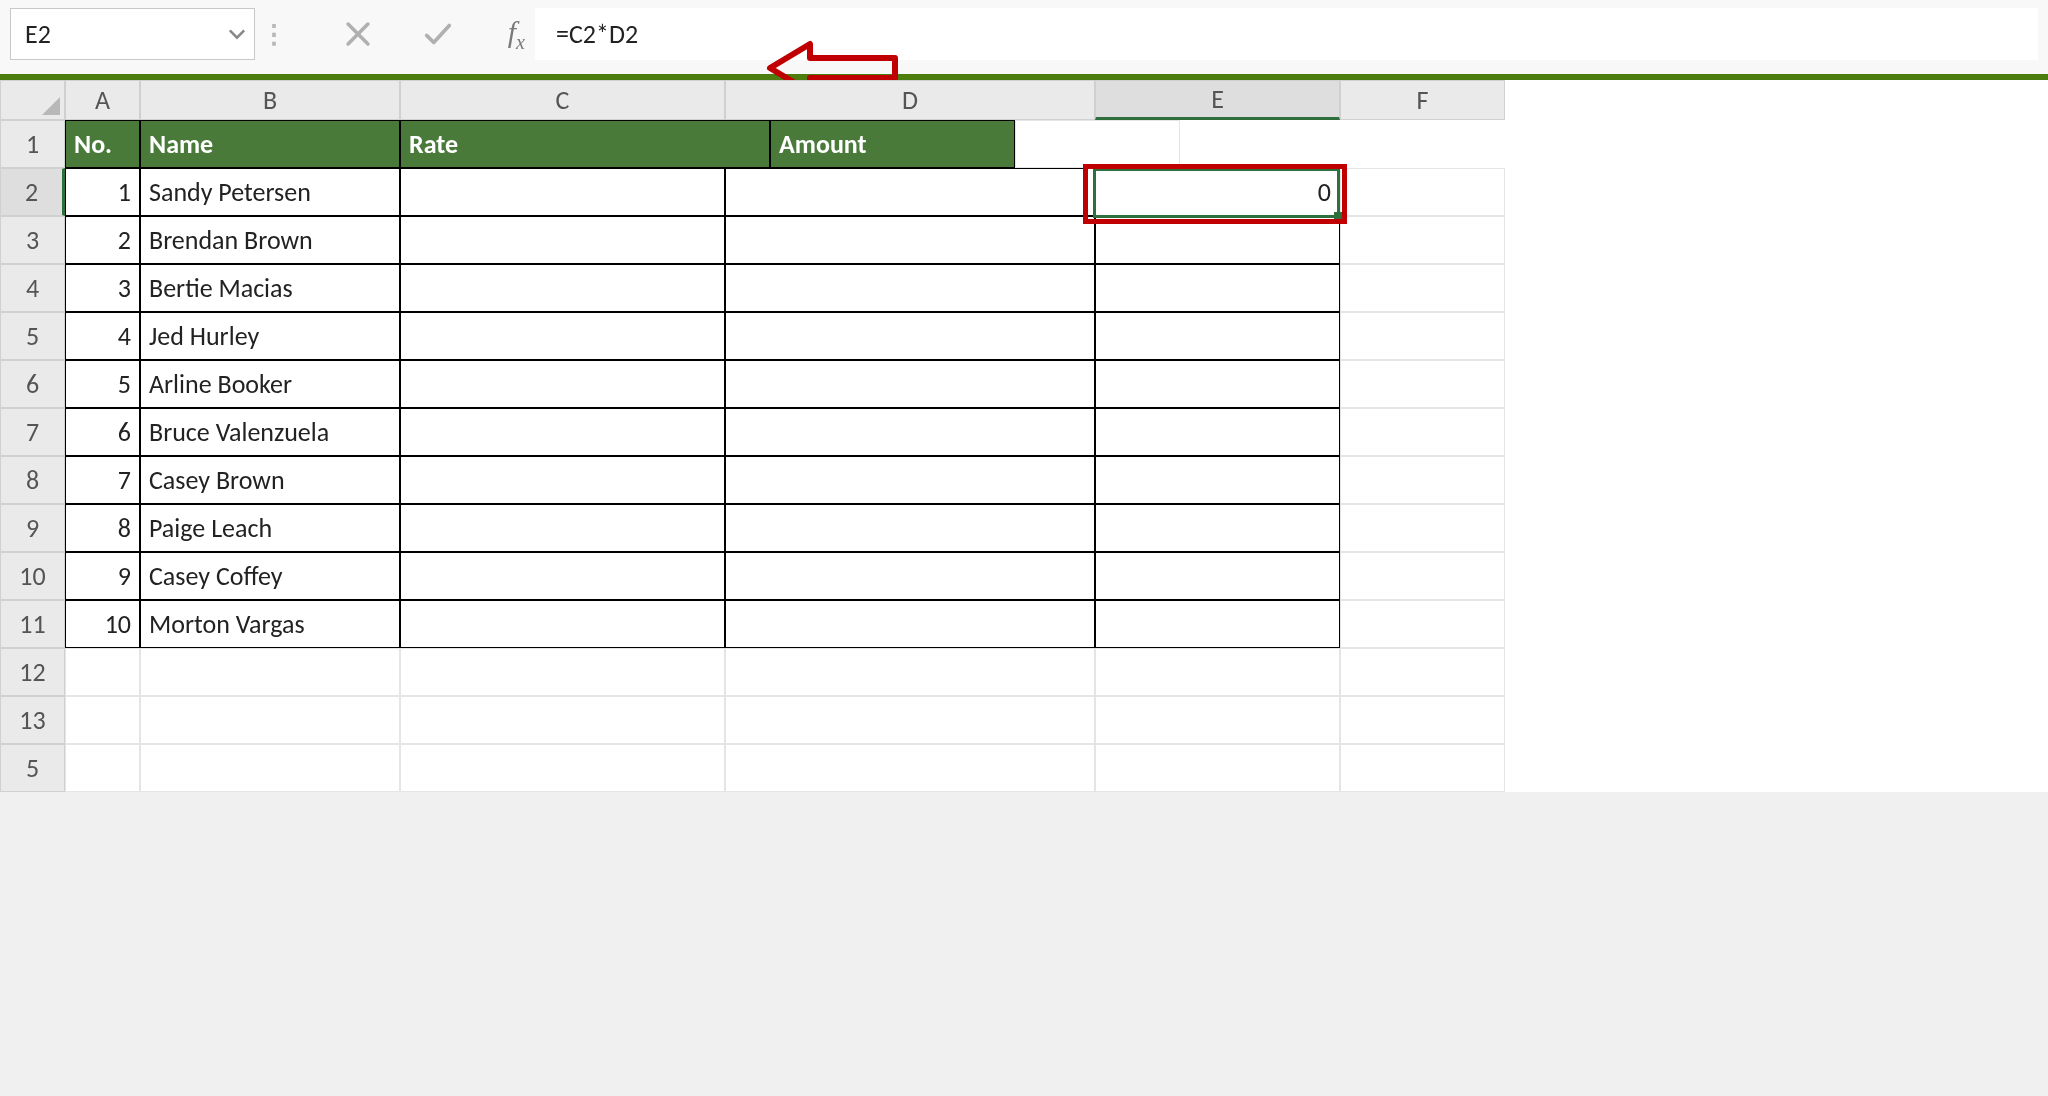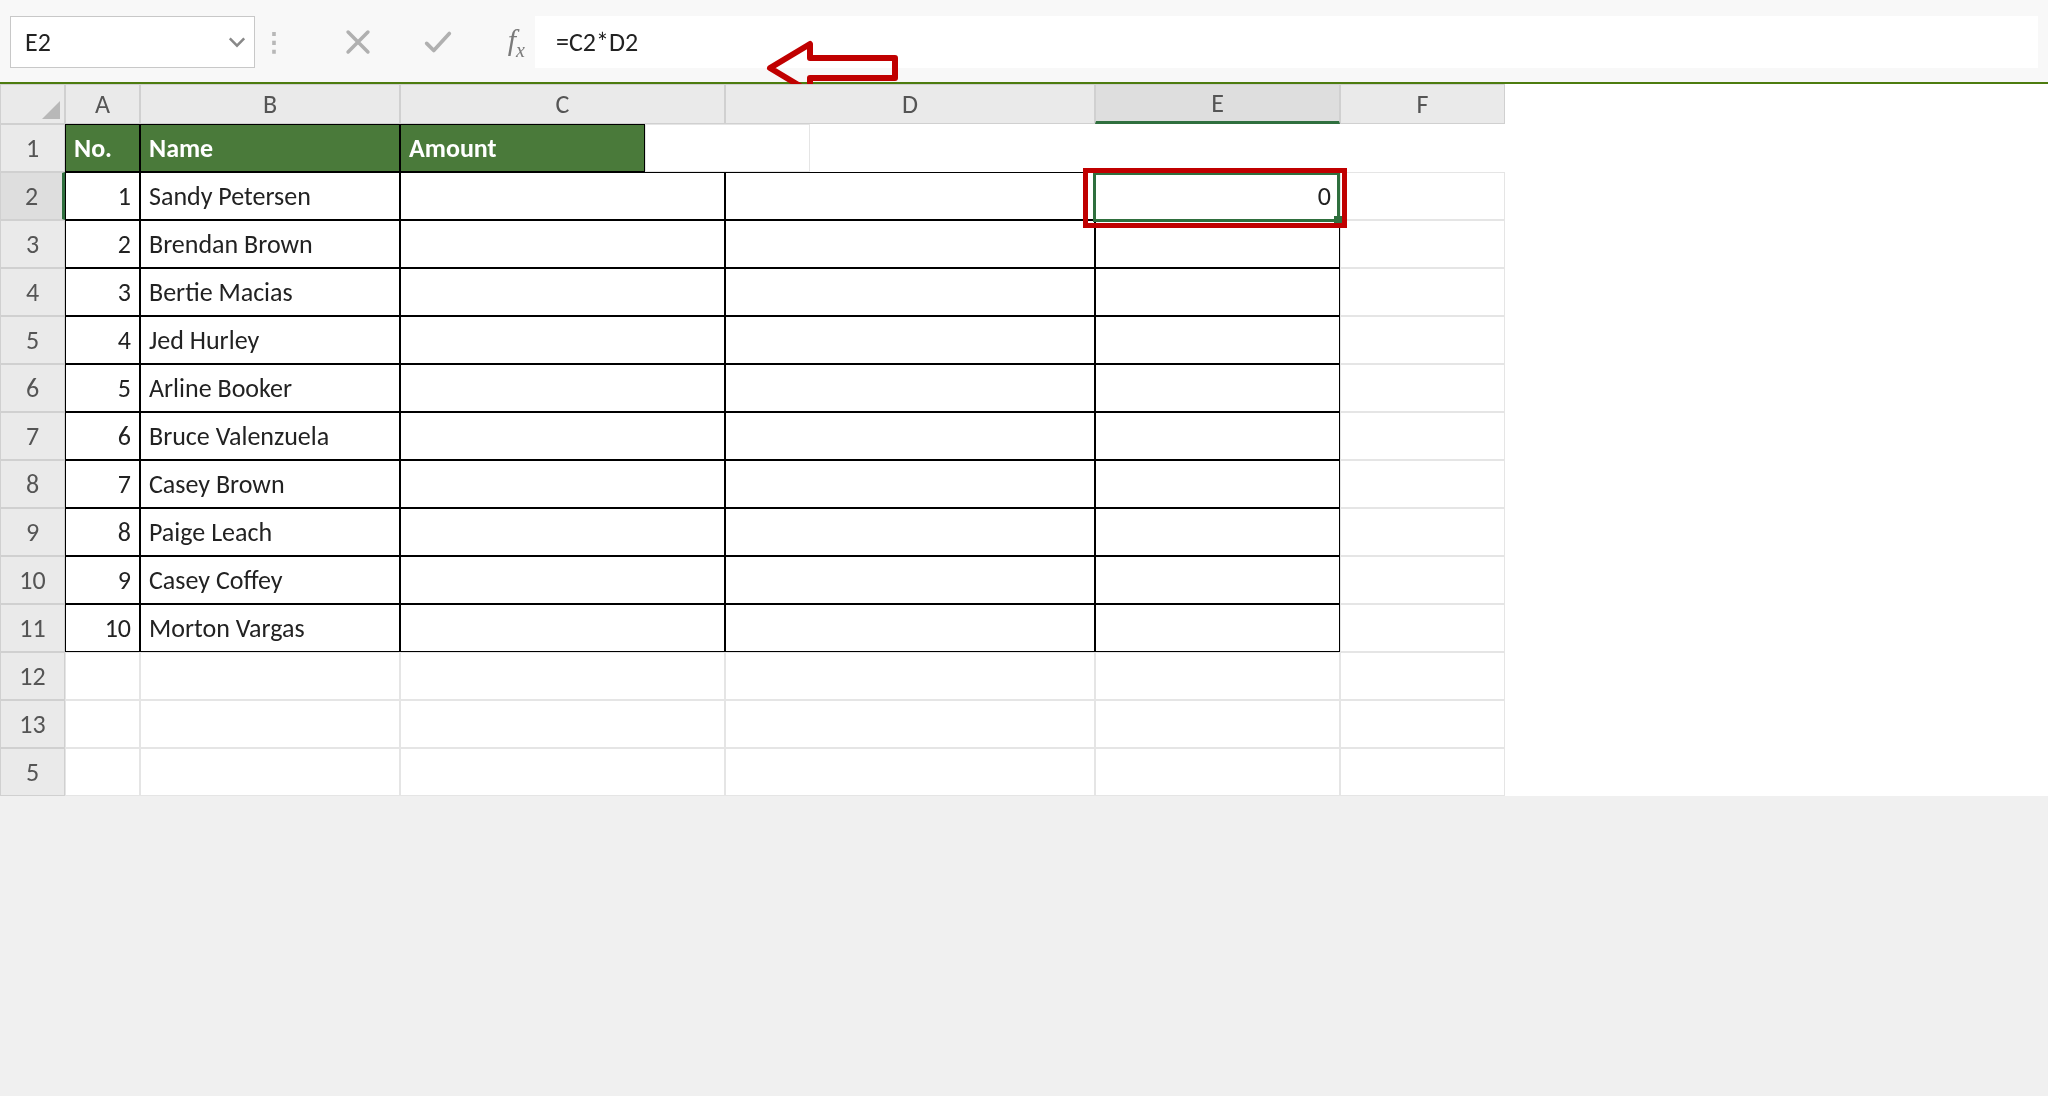--- a/index.html
+++ b/index.html
@@ -9,23 +9,23 @@
     font-size: 26px;
     background: #f0f0f0;
     color: #222;
     width: 2048px;
   }
 
   
   .formula-bar {
     display: flex;
     align-items: center;
-    padding: 16px 10px 14px 10px;
+    padding: 8px 10px 14px 10px;
     background: #f8f8f8;
-    border-bottom: 2px solid #4d7c0f;
+    border-bottom: 6px solid #4d7c0f;
   }
   .name-box {
     width: 245px;
     height: 52px;
     background: #ffffff;
     border: 1px solid #c8c8c8;
     display: flex;
     align-items: center;
     padding-left: 14px;
     box-sizing: border-box;
@@ -235,20 +235,21 @@
     <div class="colhdr colD">D</div>
     <div class="colhdr colE">E</div>
     <div class="colhdr colF">F</div>
   </div>
 
   <div class="rows" id="rows">
       <div class="row">
         <div class="rowhdr">1</div>
         <div class="cell colA hdrcell">No.</div>
         <div class="cell colB hdrcell">Name</div>
+        <div class="cell colD hdrcell">Rate</div>
         <div class="cell colE hdrcell">Amount</div>
         <div class="cell colF light"></div>
       </div>
       <div class="row">
         <div class="rowhdr sel">2</div>
         <div class="cell colA tb num">1</div>
         <div class="cell colB tb">Sandy Petersen</div>
         <div class="cell colC tb"></div>
         <div class="cell colD tb"></div>
         <div class="cell colE tb num">0</div>

